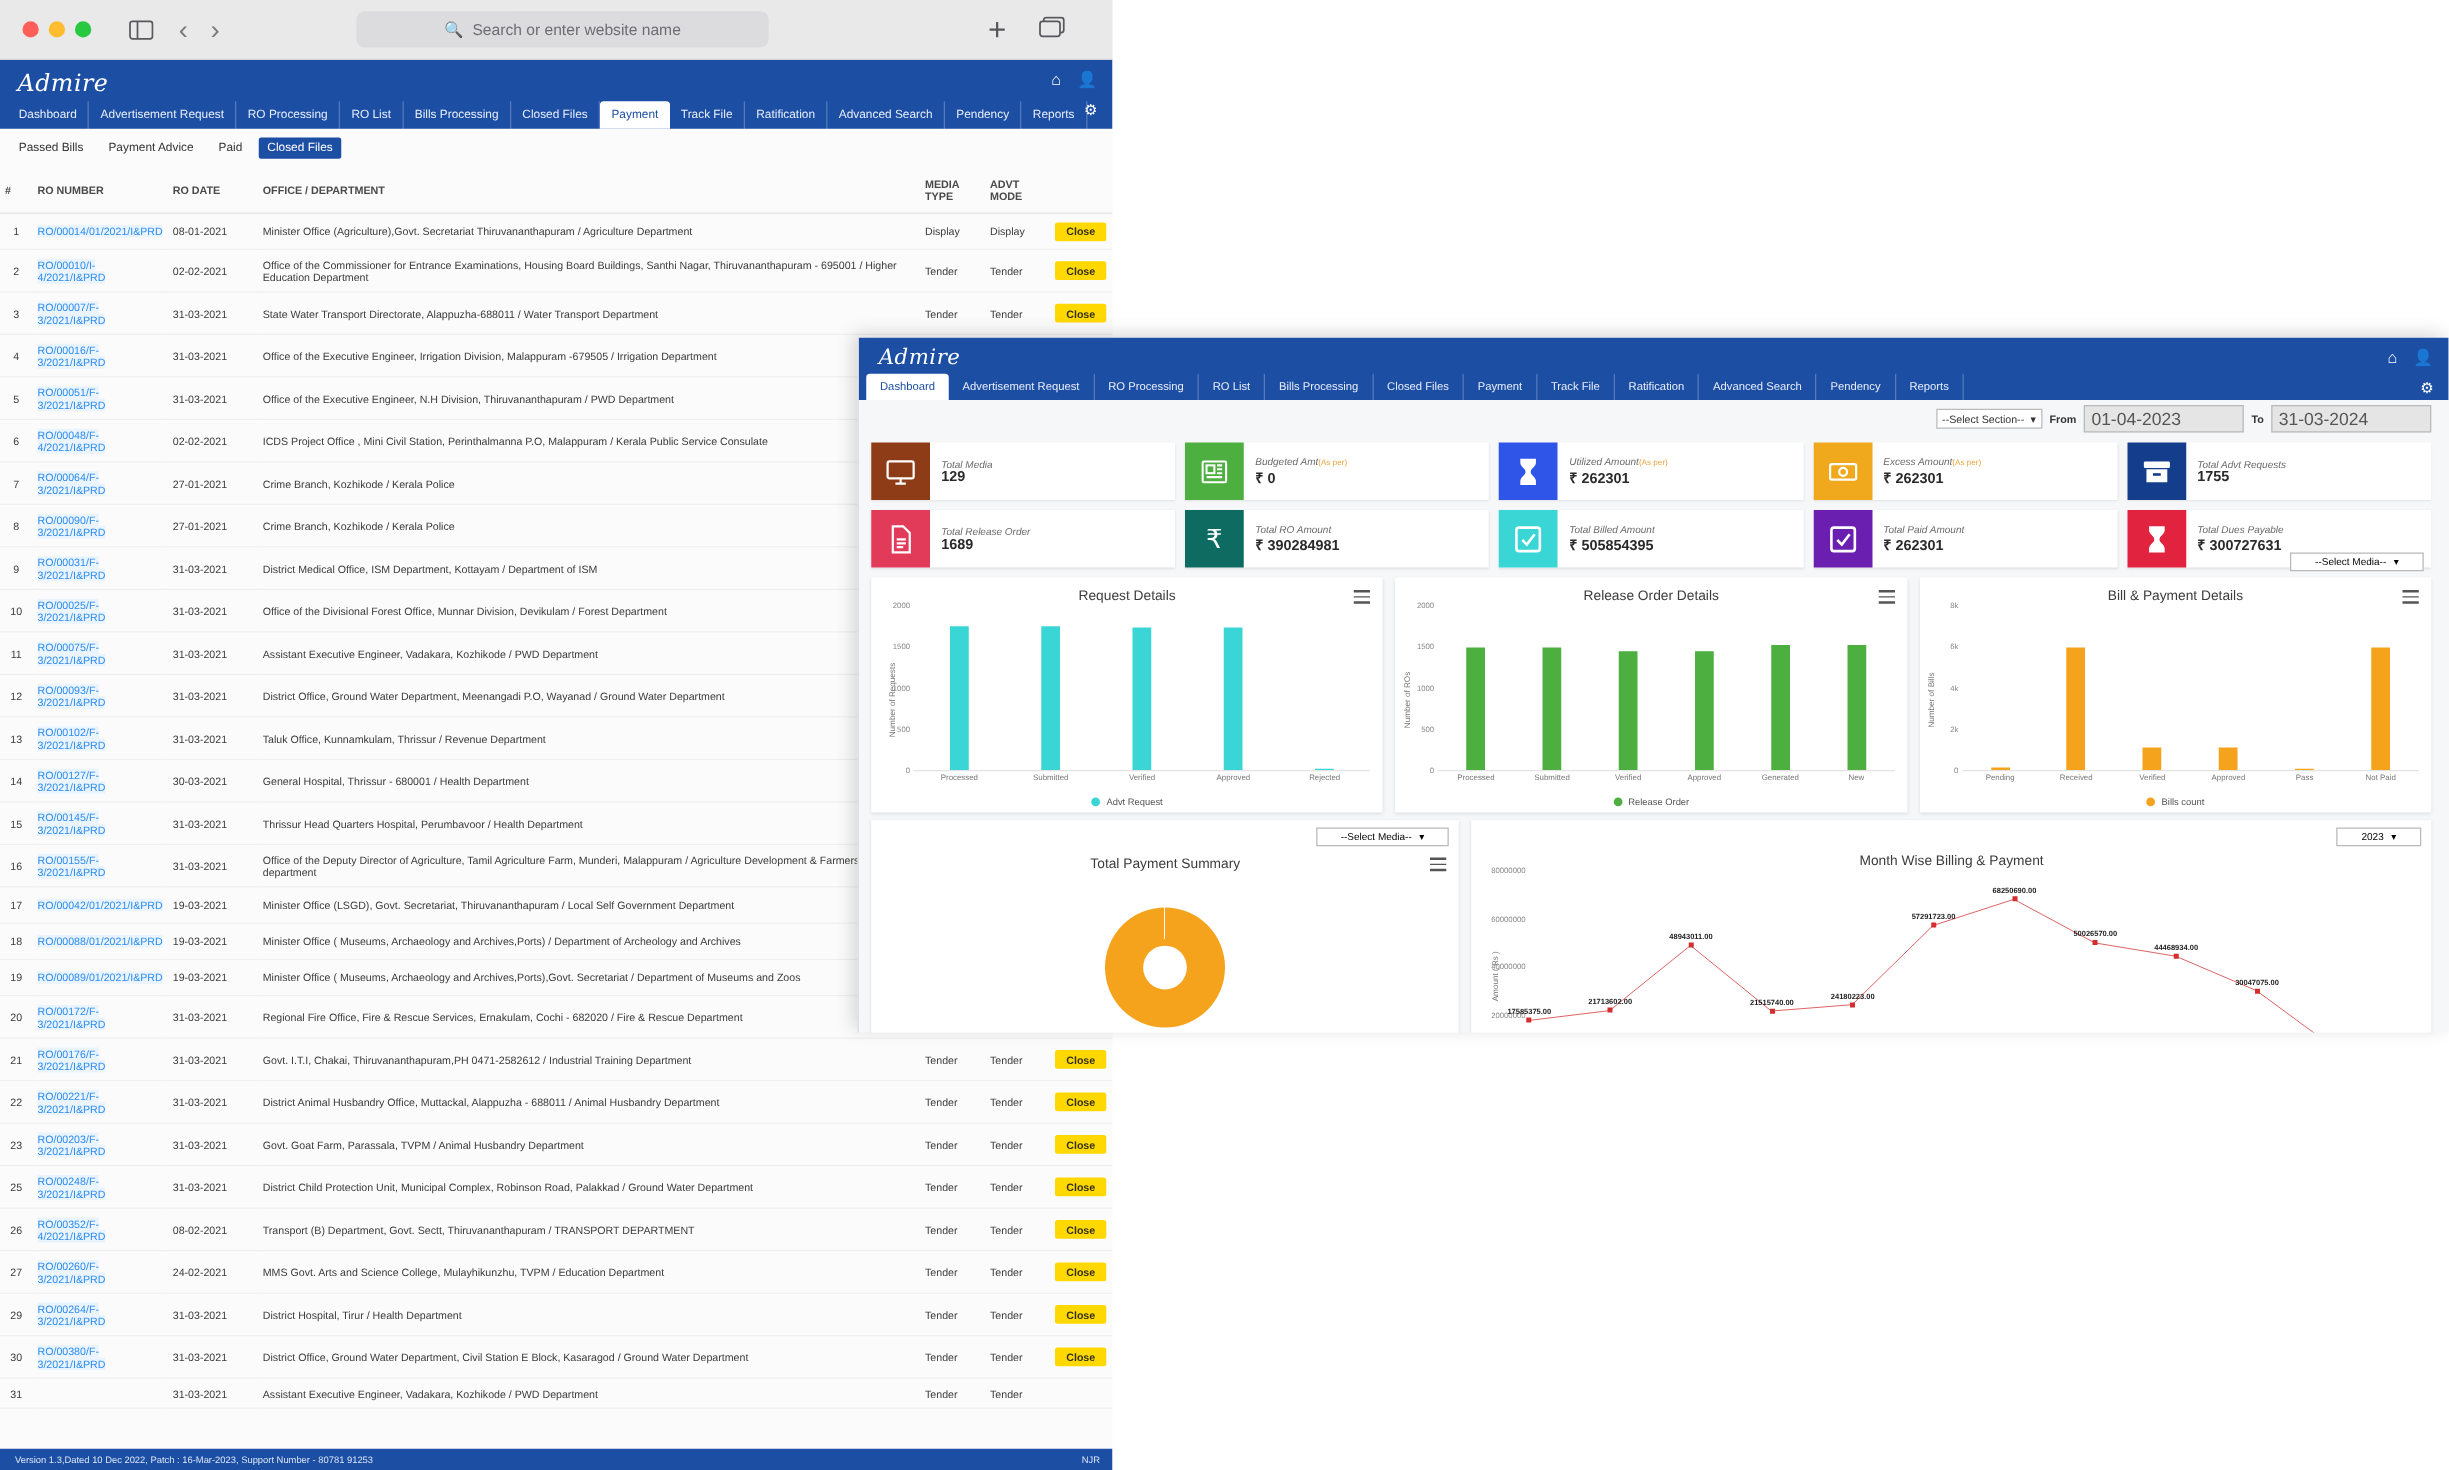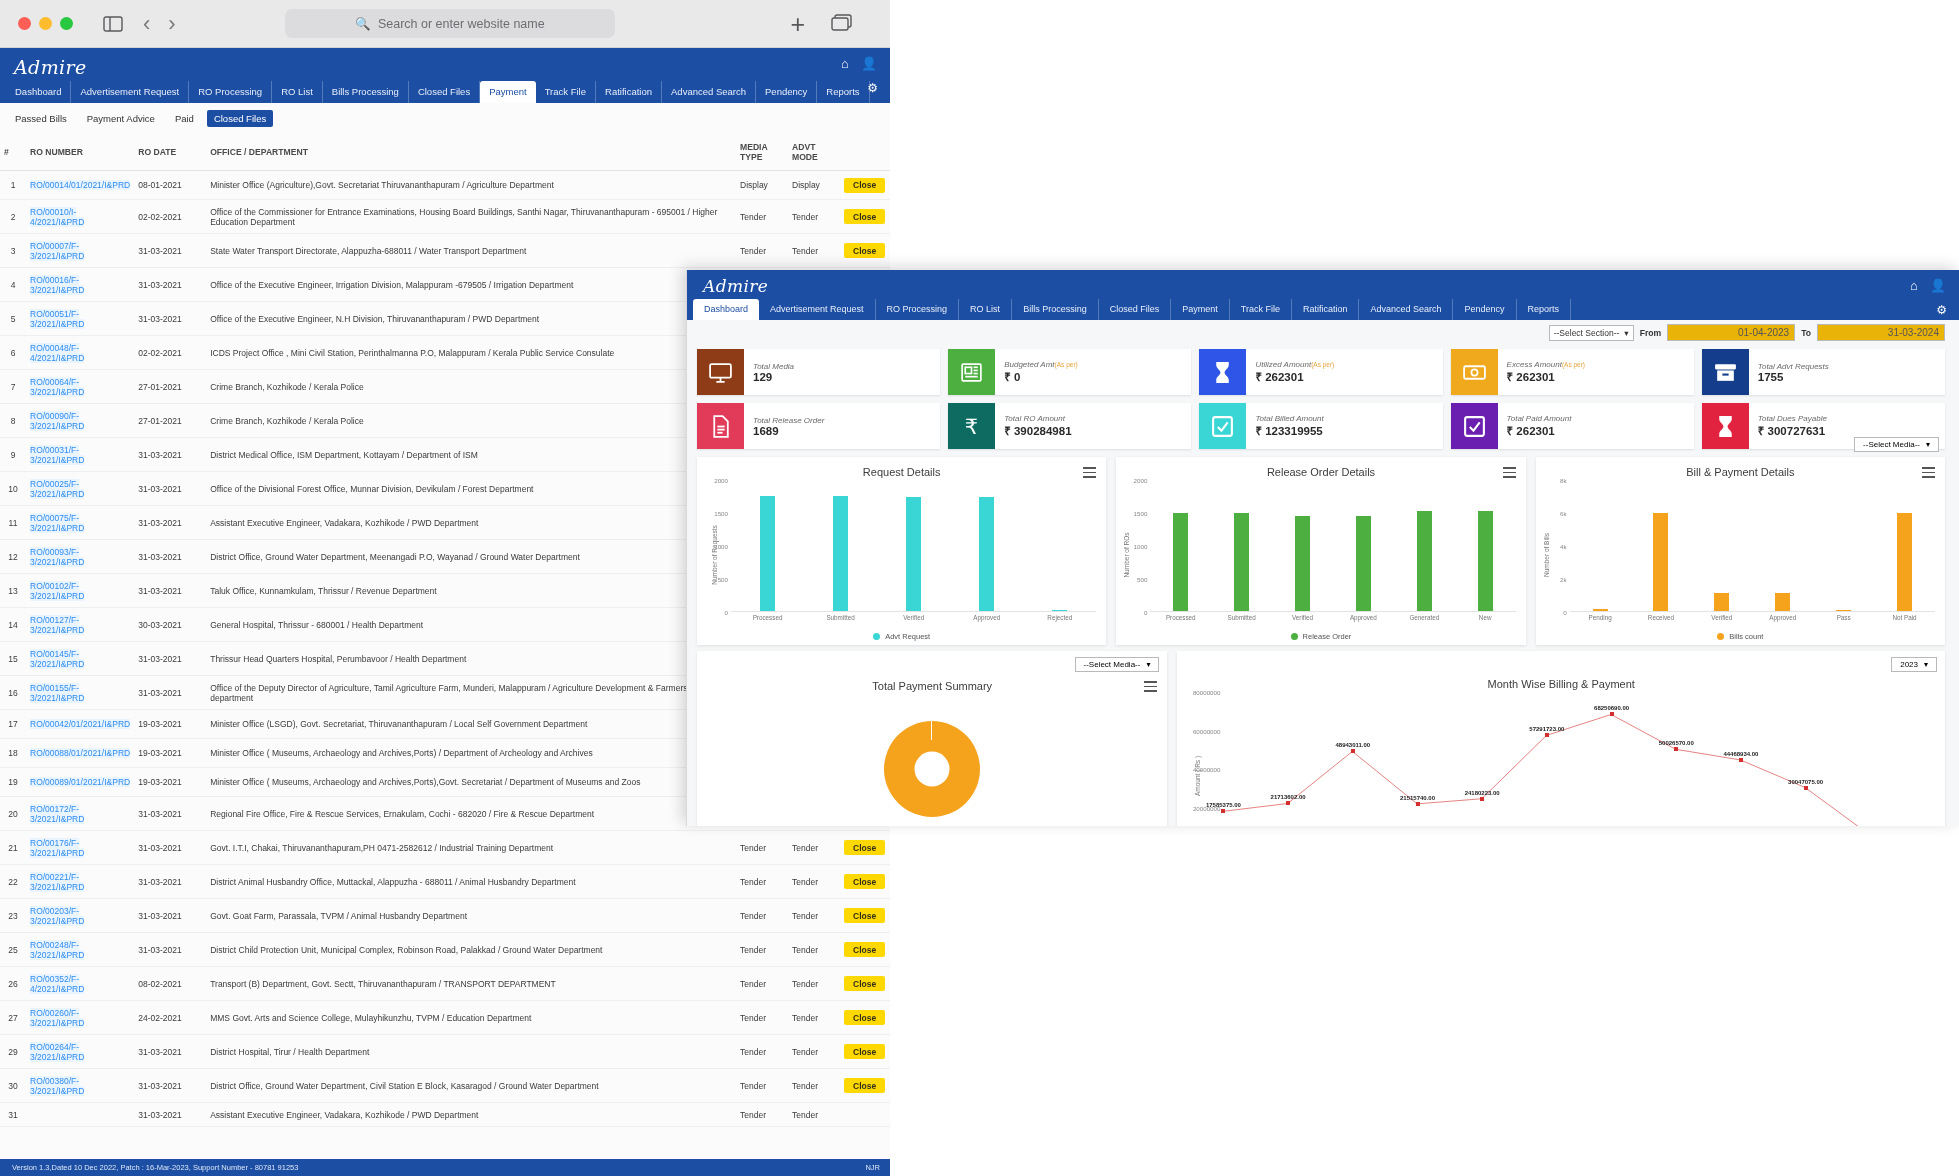--- a/index.html
+++ b/index.html
@@ -91,21 +91,21 @@
   #dash-window .topnav .tab { font-size: 9px; padding: 5px 11px 6px 11px; }
 
   .filterbar {
     display:flex; justify-content:flex-end; align-items:center;
     gap: 6px; padding: 4px 14px 4px 0; background: #f6f7f9; font-size: 9px; color:#333;
   }
   .selbox {
     border: 1px solid #b9b9b9; background: #fff; padding: 2px 4px; font-size: 8.5px;
     display:flex; align-items:center; gap: 5px; color:#333; min-width: 78px; justify-content: space-between;
   }
-  .datefield { border: 1px solid #b9b9b9; background:#eab308; padding: 2px 5px; font-size: 10px; min-width: 128px; color:#555;text-align:right; }
+  .datefield { border: 1px solid #b9b9b9; background:#e5e5e5; padding: 2px 5px; font-size: 14px; min-width: 128px; color:#555; }
   .lbl-from, .lbl-to { font-weight: bold; font-size: 8.6px; }
 
   
   .kpi-grid {
     display: grid; grid-template-columns: repeat(5, 1fr);
     gap: 8px; padding: 4px 14px 6px 10px;
   }
   .kpi {
     background: #fff; display: flex; align-items: stretch; height: 46px;
     box-shadow: 0 1px 2px rgba(0,0,0,.10);
@@ -146,21 +146,21 @@
     width: 96px; height: 96px; border-radius: 50%;
     background: conic-gradient(#f5a21c 0deg 359deg, #ffffff 359deg 360deg);
     position: relative;
   }
   .donut::after {
     content:''; position:absolute; left: 50%; top: 50%; transform: translate(-50%,-50%);
     width: 35px; height: 35px; border-radius: 50%; background:#fff;
   }
   .card-select {
     position:absolute; right: 10px; top: -18px; border:1px solid #b9b9b9; background:#fff;
-    font-size: 8px; padding: 2px 8px; min-width: 84px; display:flex; justify-content: space-between; gap: 6px;
+    font-size: 8px; padding: 2px 19px; min-width: 84px; display:flex; justify-content: space-between; gap: 6px;
   }
   .card-select.year { min-width: 40px; }
 
   
   .line-chart { position: relative; height: 168px; padding-left: 42px; }
   .line-chart .yticks { width: 42px; bottom: 14px; }
   .line-chart .plot { left: 42px; right: 6px; bottom: 14px; border-bottom: 1px solid #e3e3e3; }
   .dlabel { position:absolute; font-size: 6px; font-weight: bold; color:#222; transform: translate(-50%,-100%); white-space: nowrap; }
 </style>
 </head>
@@ -638,21 +638,21 @@
       </div>
       <div class="kpi">
         <div class="ic" style="background:#3ad6d6">
           <svg viewBox="0 0 24 24" fill="none" stroke="#fff" stroke-width="2">
             <rect x="3" y="3" width="18" height="18" rx="2"></rect>
             <polyline points="7.5,12.5 11,16 17,8"></polyline>
           </svg>
         </div>
         <div class="txt">
           <div class="t">Total Billed Amount</div>
-          <div class="v">₹ 123319955</div>
+          <div class="v">₹ 505854395</div>
         </div>
       </div>
       <div class="kpi">
         <div class="ic" style="background:#6b1fb0">
           <svg viewBox="0 0 24 24" fill="none" stroke="#fff" stroke-width="2">
             <rect x="3" y="3" width="18" height="18" rx="2"></rect>
             <polyline points="7.5,12.5 11,16 17,8"></polyline>
           </svg>
         </div>
         <div class="txt">

